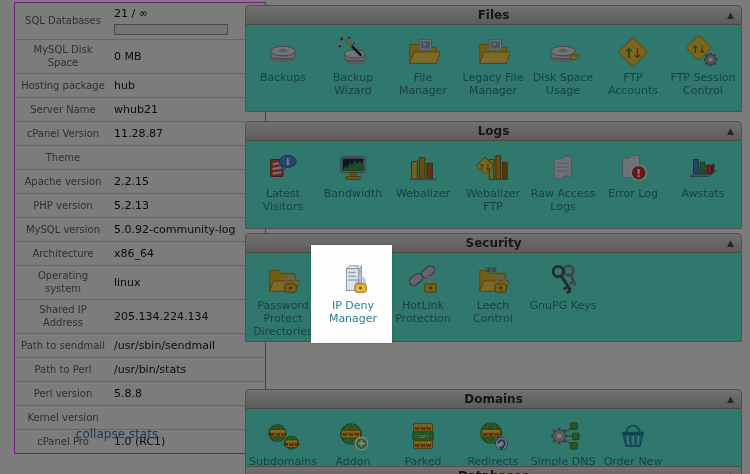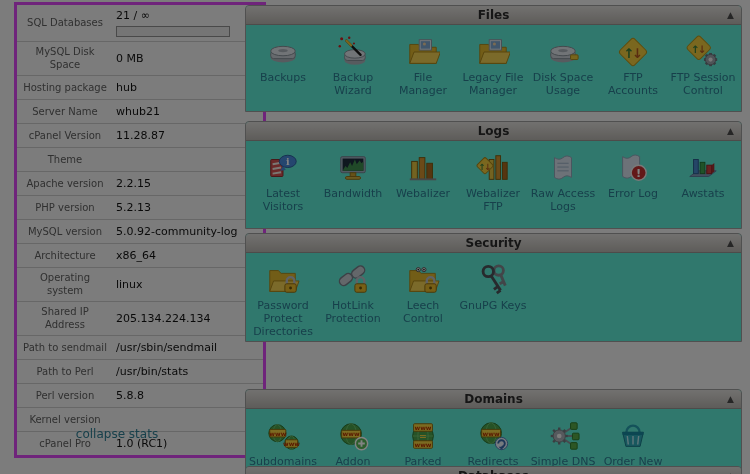--- a/index.html
+++ b/index.html
@@ -4,21 +4,21 @@
 <style>
   html,body{margin:0;padding:0;}
   body{
     width:750px;height:474px;overflow:hidden;position:relative;
     background:#f1f1f1;
     font-family:"DejaVu Sans","Liberation Sans",sans-serif;
   }
   
   .stats-table{
     position:absolute;left:14px;top:2px;width:252px;
-    border:3px solid #d946ef;background:#f1f1f1;box-sizing:border-box;
+    border:1px solid #d946ef;background:#f1f1f1;box-sizing:border-box;
   }
   .stat-row{display:flex;align-items:center;padding:4px 4px;min-height:15px;}
   .stat-row + .stat-row{border-top:1px solid #c9c9c9;}
   .stat-label{width:88px;text-align:center;font-size:10px;color:#5e5e5e;line-height:1.25;}
   .stat-value{flex:1;padding-left:7px;font-size:11px;color:#131313;line-height:1.3;overflow-wrap:break-word;min-width:0;}
   .quota-bar{margin-top:3px;height:9px;width:112px;border:1px solid #8f8f8f;background:#e3e3e3;}
   .collapse-link-wrap{position:absolute;left:14px;top:423px;width:206px;text-align:center;}
   .collapse-link{font-size:12px;color:#2e7d93;text-decoration:none;cursor:pointer;}
   
   .section{
@@ -358,20 +358,38 @@
             <svg width="34" height="34" viewBox="0 0 36 36" aria-hidden="true">
               <path d="M4 8 h9 l3 3 h15 v19 H4 z" fill="#dfb52e" stroke="#a8861a"></path>
               <path d="M4 30 l4-11 h27 l-4 11 z" fill="#f0ce52" stroke="#a8861a"></path>
               <path d="M22 22 v-3 a4 4 0 0 1 8 0 v3" fill="none" stroke="#b8bec6" stroke-width="2.5"></path>
               <rect x="20" y="22" width="12" height="9" rx="2" fill="#e8b92c" stroke="#8a6a10"></rect>
               <circle cx="26" cy="26.5" r="1.5" fill="#6a5208"></circle>
             </svg>
           </div>
           <div class="app-label">Password Protect Directories</div>
         </div>
+        <div class="app-cell spotlight">
+          <div class="app-icon">
+            <svg width="34" height="34" viewBox="0 0 36 36" aria-hidden="true">
+              <path d="M11 6 l4-3 h9 l-3 3 z" fill="#e8edf2" stroke="#8291a2"></path>
+              <path d="M24 6 l3-3 v23 l-3 3 z" fill="#b9c4cf" stroke="#8291a2"></path>
+              <rect x="11" y="6" width="13" height="23" fill="#dce4ec" stroke="#8291a2"></rect>
+              <g stroke="#8fa0b0" stroke-width="1.5">
+                <line x1="13" y1="10" x2="21" y2="10"></line>
+                <line x1="13" y1="14" x2="21" y2="14"></line>
+                <line x1="13" y1="18" x2="21" y2="18"></line>
+              </g>
+              <path d="M22 22 v-3 a4 4 0 0 1 8 0 v3" fill="none" stroke="#b8bec6" stroke-width="2.5"></path>
+              <rect x="20" y="22" width="12" height="9" rx="2" fill="#e8b92c" stroke="#8a6a10"></rect>
+              <circle cx="26" cy="26.5" r="1.5" fill="#6a5208"></circle>
+            </svg>
+          </div>
+          <div class="app-label">IP Deny Manager</div>
+        </div>
         <div class="app-cell">
           <div class="app-icon">
             <svg width="34" height="34" viewBox="0 0 36 36" aria-hidden="true">
               <g fill="#c2c8cf" stroke="#767e88" stroke-width="1.5">
                 <rect x="3" y="13" width="15" height="9" rx="4.5" transform="rotate(-38 10.5 17.5)"></rect>
                 <rect x="16" y="5" width="15" height="9" rx="4.5" transform="rotate(-38 23.5 9.5)"></rect>
               </g>
               <path d="M22 22 v-3 a4 4 0 0 1 8 0 v3" fill="none" stroke="#b8bec6" stroke-width="2.5"></path>
               <rect x="20" y="22" width="12" height="9" rx="2" fill="#e8b92c" stroke="#8a6a10"></rect>
               <circle cx="26" cy="26.5" r="1.5" fill="#6a5208"></circle>

